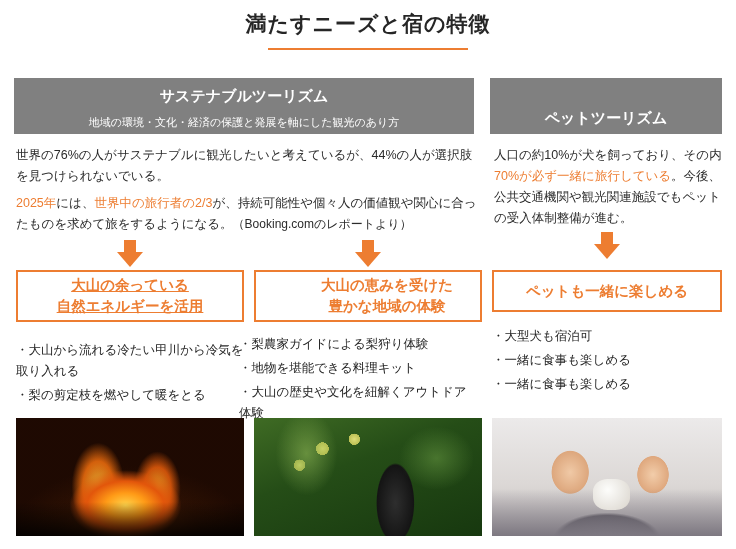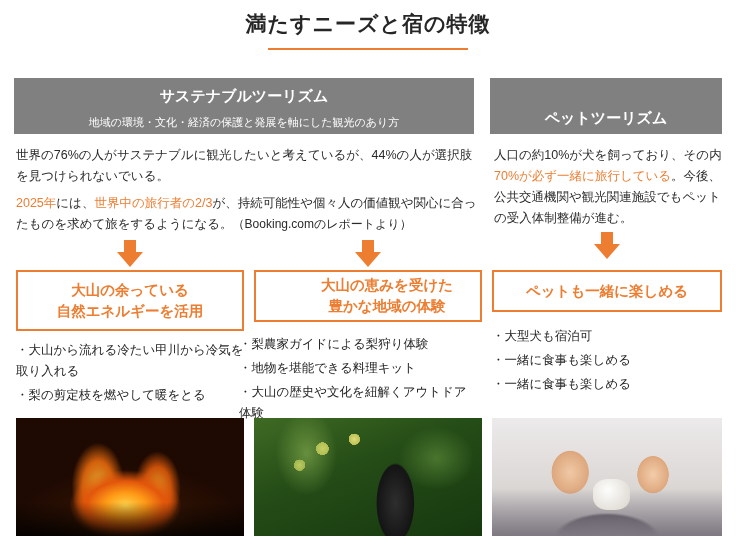--- a/index.html
+++ b/index.html
@@ -125,21 +125,21 @@
     display: flex;
     align-items: center;
     justify-content: center;
     text-align: center;
     color: #ED7D31;
     font-weight: bold;
     font-size: 14.5px;
     line-height: 21px;
     padding: 0 6px;
   }
-  .obox-1 { left: 16px;  top: 270px; width: 228px; height: 61px; }
+  .obox-1 { left: 16px;  top: 270px; width: 228px; height: 52px; text-decoration: underline; }
   .obox-2 { left: 254px; top: 270px; width: 228px; height: 52px; padding-left: 44px; }
   .obox-3 { left: 492px; top: 270px; width: 230px; height: 42px; }
 
   
   .blist {
     position: absolute;
     font-size: 12.5px;
     line-height: 21px;
     color: #262626;
   }

